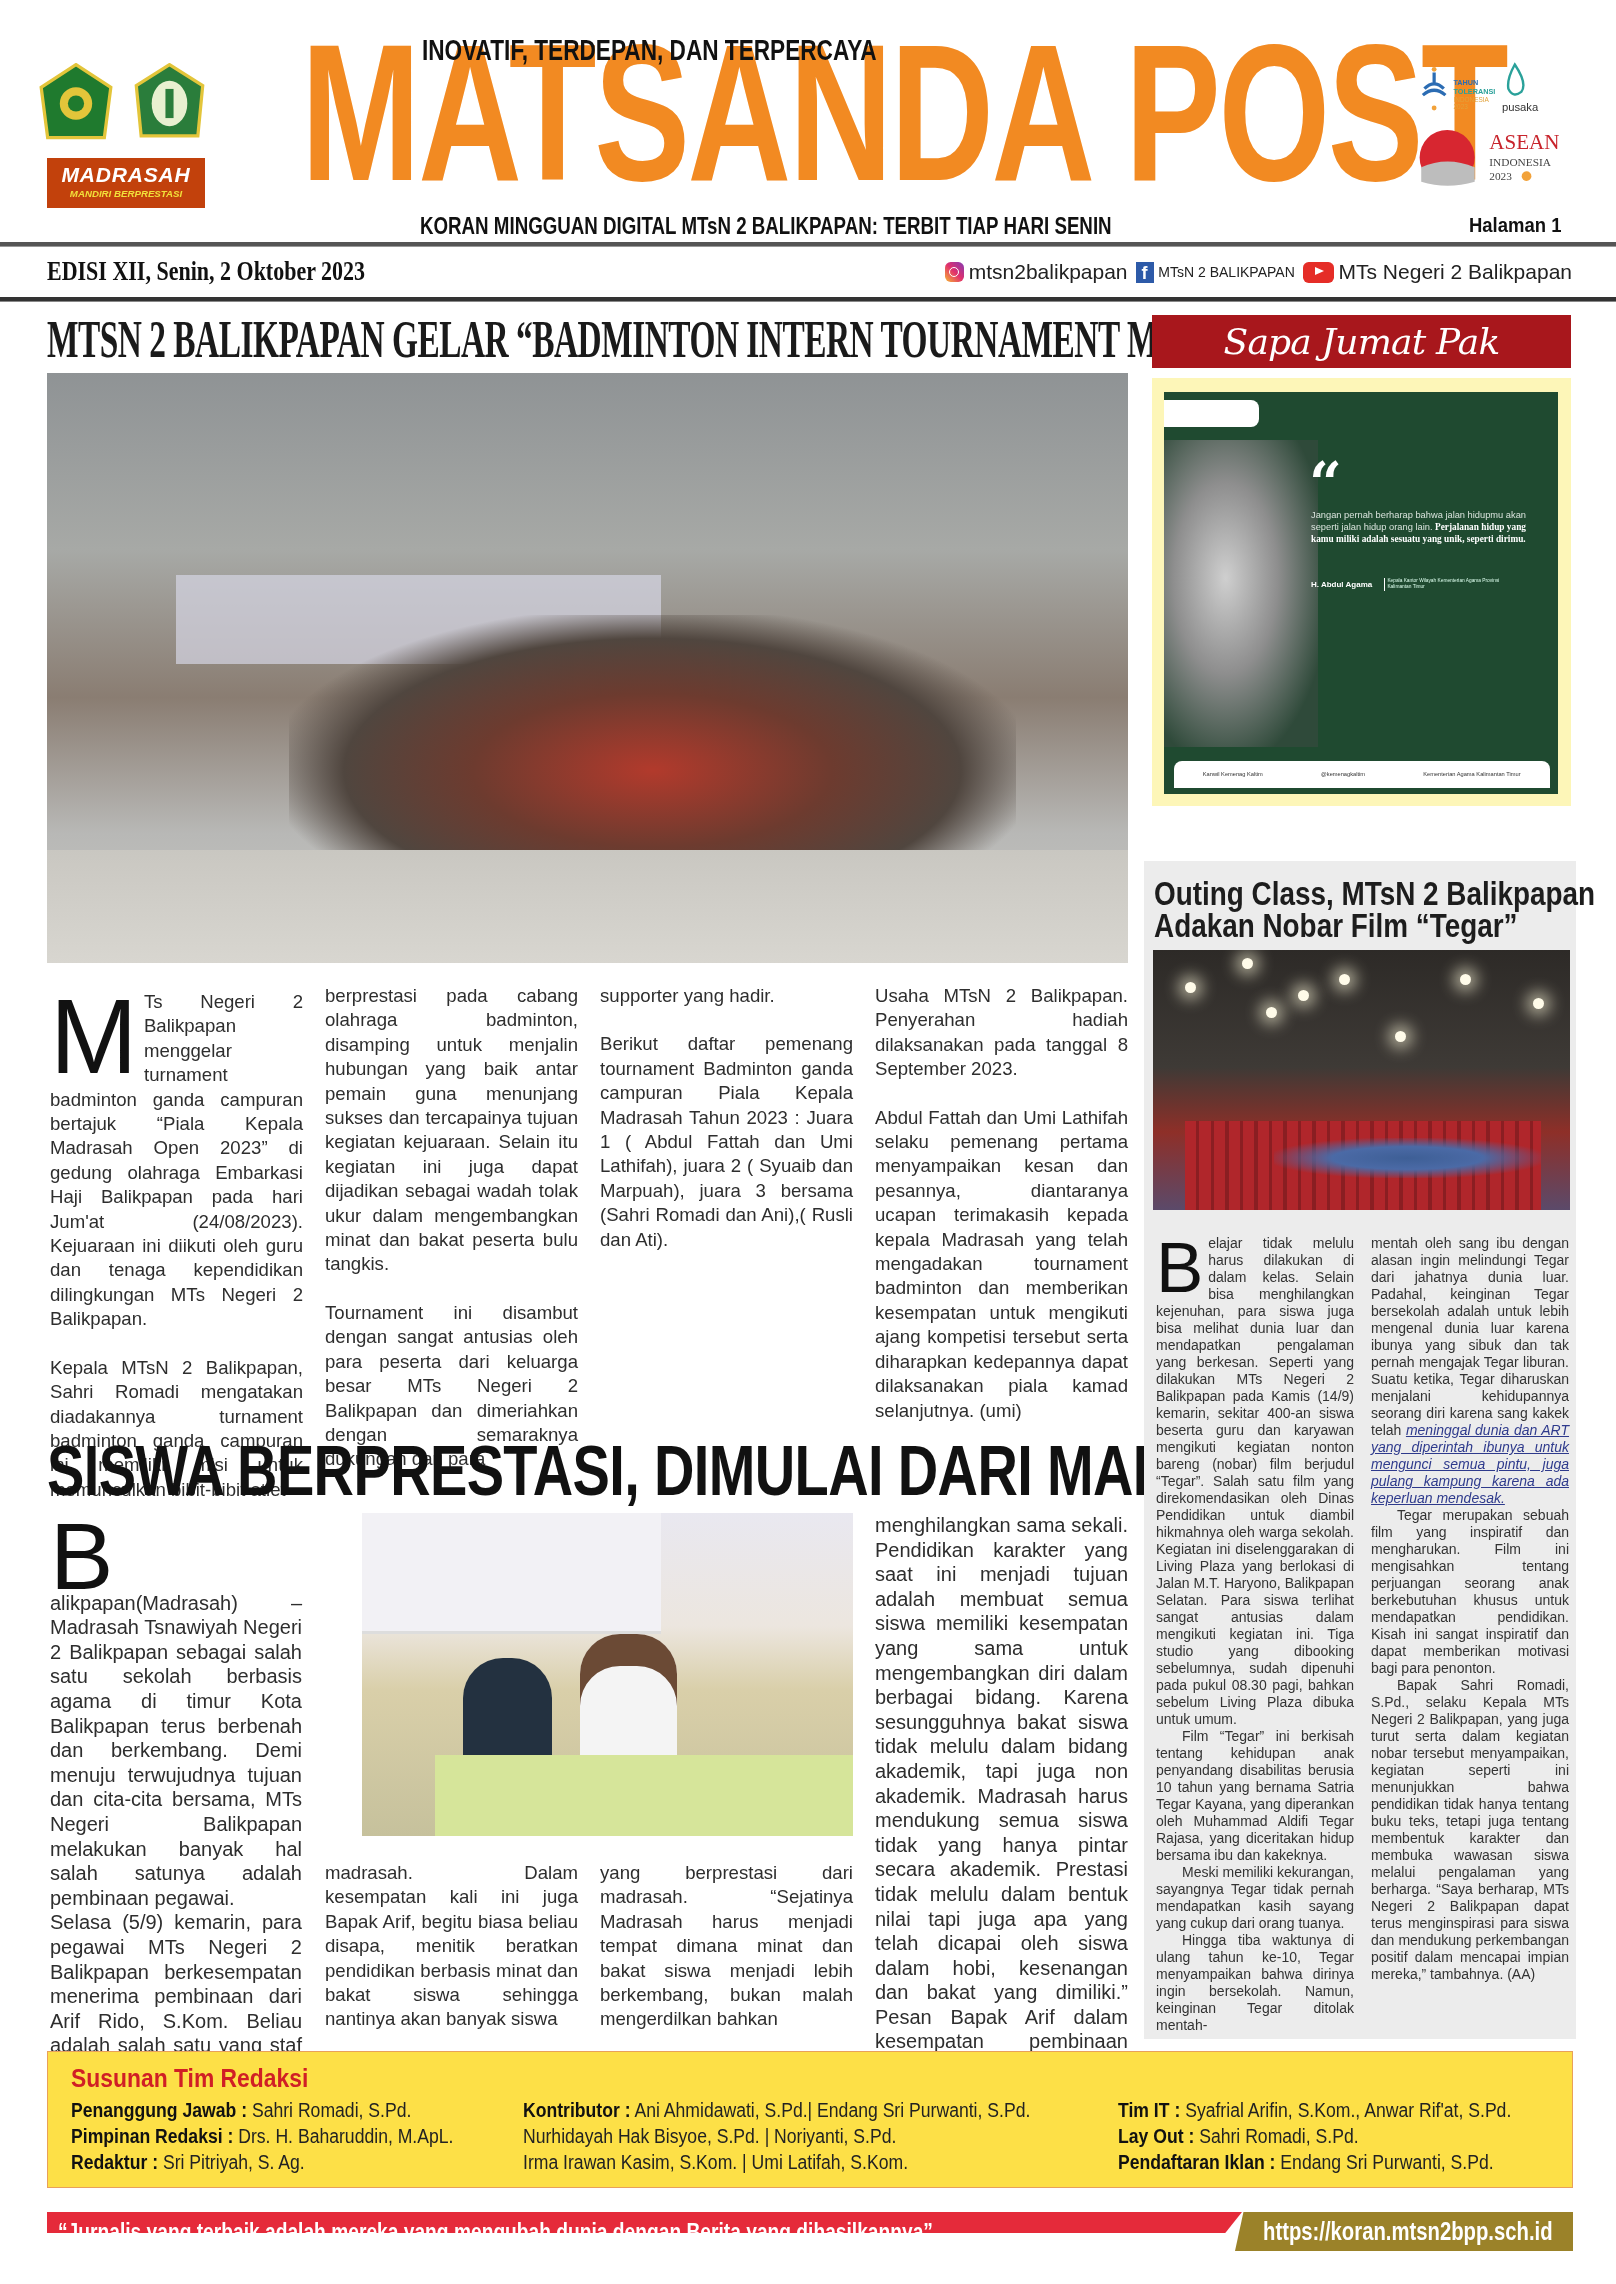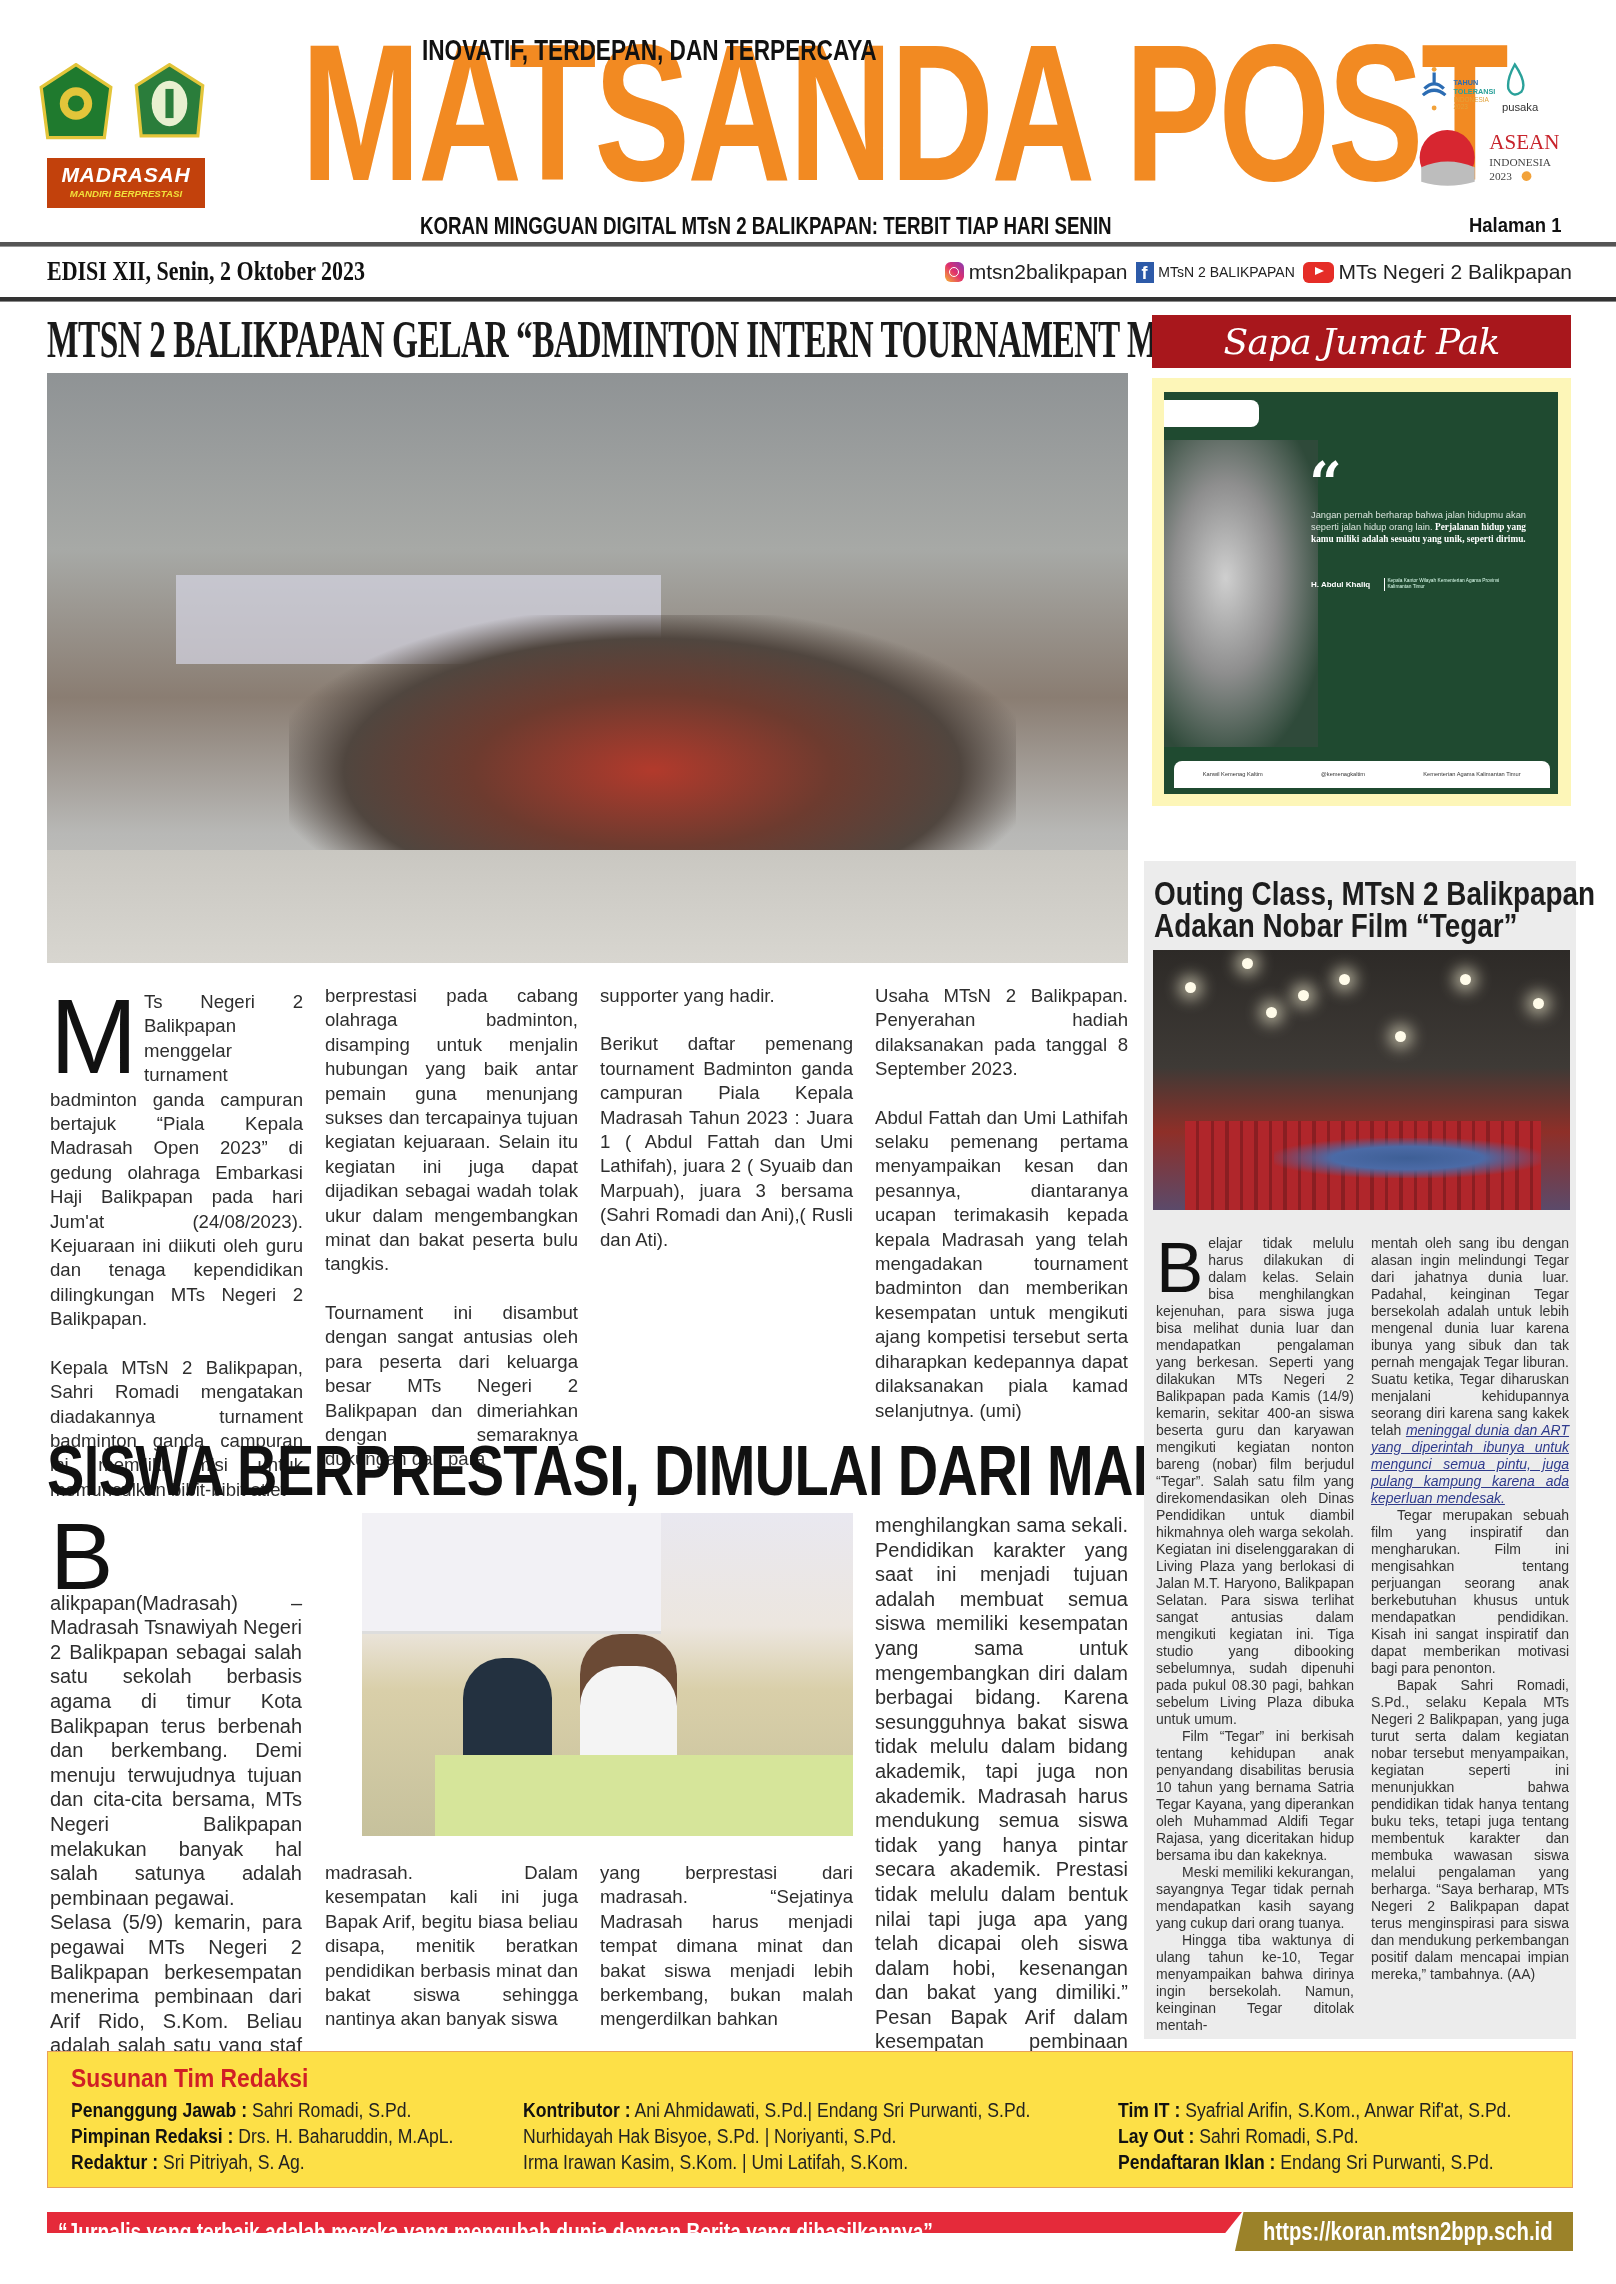--- a/index.html
+++ b/index.html
@@ -213,21 +213,21 @@
 
 <div class="abs sapa-header">Sapa Jumat Pak Kakanwil</div>
 <div class="abs sapa-card">
   <div class="sapa-inner">
     <div class="logo-box"></div>
     <div class="photo"></div>
     <div class="sapa-quote-mark">“</div>
     <div class="sapa-quote">
       <span>Jangan pernah berharap bahwa jalan hidupmu akan seperti jalan hidup orang lain. </span><b>Perjalanan hidup yang kamu miliki adalah sesuatu yang unik, seperti dirimu.</b>
     </div>
-    <div class="sapa-author">H. Abdul Khaliq</div>
+    <div class="sapa-author">H. Abdul Agama</div>
     <div class="sapa-role">Kepala Kantor Wilayah Kementerian Agama Provinsi Kalimantan Timur</div>
     <div class="sapa-footer">
       <span>Kanwil Kemenag Kaltim</span>
       <span>@kemenagkaltim</span>
       <span>Kementerian Agama Kalimantan Timur</span>
     </div>
   </div>
 </div>
 
 <div class="abs outing-box"></div>

